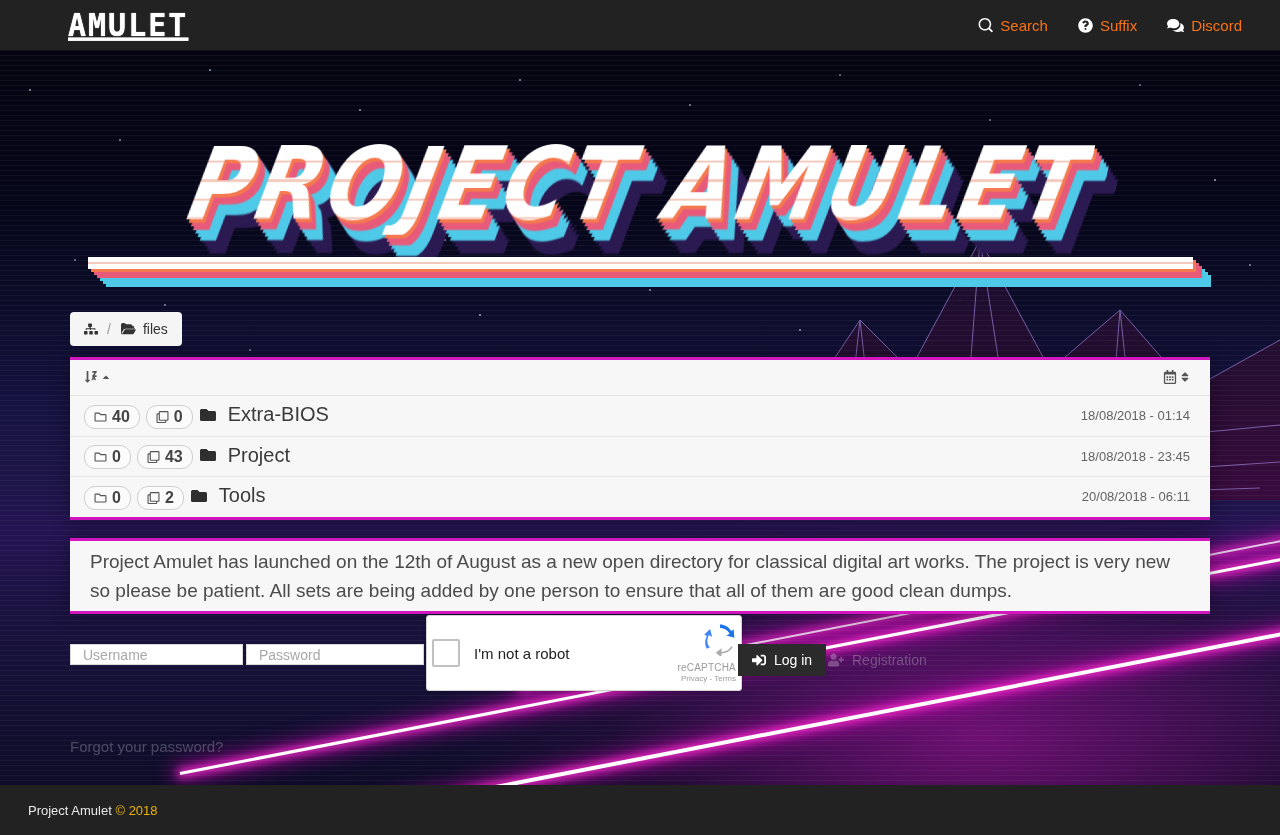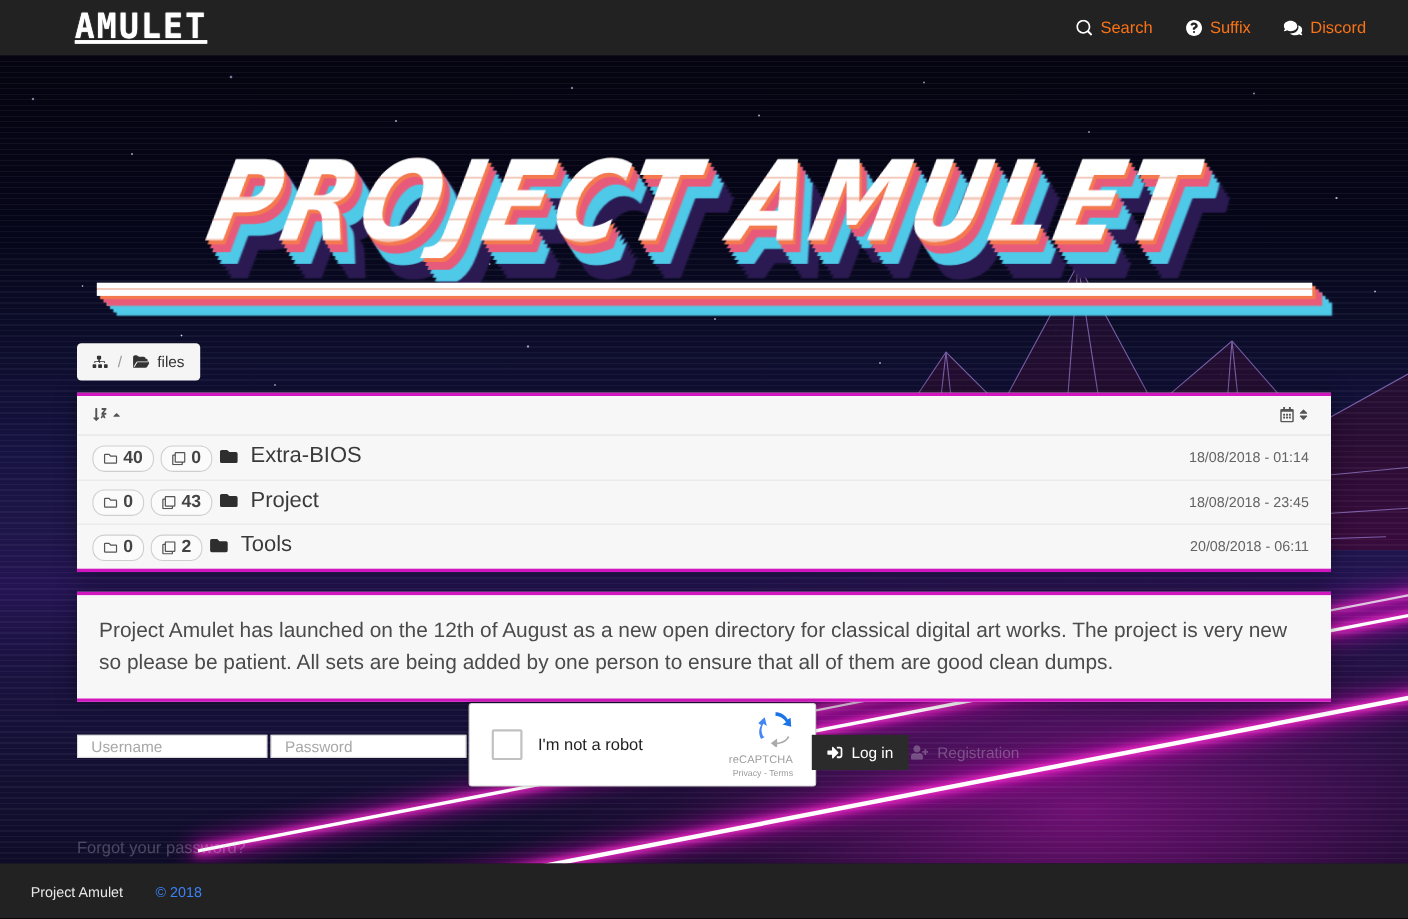--- a/index.html
+++ b/index.html
@@ -173,40 +173,40 @@
     background: #fbfbfb; margin-right: 6px;
   }
   .badge svg { display: block; fill: #555; }
   .fname { display: inline-flex; align-items: center; gap: 11px; color: #3a3a3a; font-size: 20px; text-decoration: none; cursor: pointer; justify-content: space-between; }
   .fname svg { display: block; fill: #2e2e2e; }
   .date-cell { text-align: right; color: #636363; font-size: 13px; padding-right: 20px !important; white-space: nowrap; }
 
   .notice {
     margin-top: 18px; background: #f7f7f7;
     border-top: 3px solid #d217c0; border-bottom: 3px solid #d217c0;
-    padding: 18px 20px; font-size: 19px; line-height: 1.55; color: #4b4b4b;
+    padding: 6px 20px; font-size: 19px; line-height: 1.55; color: #4b4b4b;
     box-shadow: 0 0 18px rgba(0,0,0,.35);
   }
 
   
   .login-row { margin-top: 30px; display: flex; align-items: flex-start; position: relative; height: 60px; }
   .txt {
     height: 21px; border: 1px solid #d9d9d9; background: #fff;
     font-size: 14px; color: #ec4899; padding: 0 12px; outline: none;
   }
   .txt::placeholder { color: #a8a8a8; }
   #username { width: 173px; }
   #password { width: 178px; margin-left: 3px; }
 
   .recaptcha {
     position: absolute; left: 356px; top: -29px;
     width: 316px; height: 76px; background: #fff;
     border: 1px solid #d3d3d3; border-radius: 3px;
     box-shadow: 0 0 4px rgba(0,0,0,.18);
-    display: flex; align-items: center; padding: 0 20px;
+    display: flex; align-items: center; padding: 0 5px;
   }
   .rc-box { width: 28px; height: 28px; border: 2px solid #c1c1c1; border-radius: 2px; background: #fff; cursor: pointer; }
   .rc-label { margin-left: 14px; font-size: 15px; color: #222; }
   .rc-brand { margin-left: auto; text-align: right; }
   .rc-brand .rc-name { font-size: 10px; color: #9b9b9b; letter-spacing: .2px; margin-top: 2px; }
   .rc-brand .rc-legal { font-size: 8px; color: #9b9b9b; margin-top: 1px; }
 
   .btn-login {
     position: absolute; left: 668px; top: 0;
     height: 32px; background: #2b2b2b; color: #fff;
@@ -226,21 +226,21 @@
     color: rgba(205,205,220,.3); text-decoration: none; cursor: pointer;
   }
 
   
   .footer {
     position: absolute; left: 0; bottom: 0; width: 1280px; height: 50px;
     background: #222222; z-index: 60;
     display: flex; align-items: center; padding: 0 28px;
   }
   .copy { color: #e8e8e8; font-size: 13px; }
-  .copy .dim { color: #3b82f6; margin-left: 26px; }
+  .copy .dim { color: #eab308; }
   .player {
     margin-left: auto; display: flex; align-items: center; gap: 6px;
     width: 400px; height: 26px;
   }
   .pl-btn {
     width: 36px; height: 26px; background: #2d2d2d; border-radius: 3px;
     display: flex; align-items: center; justify-content: center; cursor: pointer;
   }
   .pl-btn svg { fill: #dcdcdc; display: block; }
   .pl-time {

